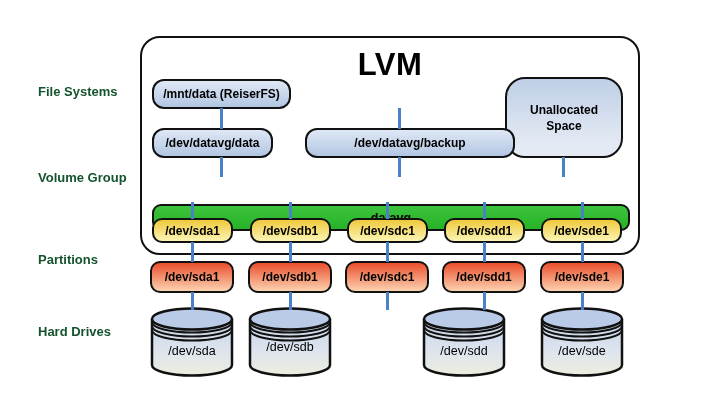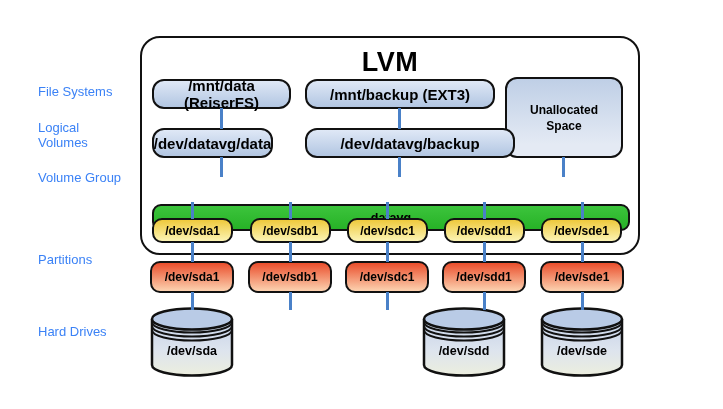--- a/index.html
+++ b/index.html
@@ -10,93 +10,91 @@
     --part-orange-top:#ea4e2c; --part-orange-bottom:#fcd2b0;
     --connector-blue:#4a81c8; --outline-black:#111111;
   }
   html,body{margin:0;padding:0;background:#ffffff;}
   .canvas{
     position:relative;width:723px;height:409px;background:#ffffff;overflow:hidden;
     font-family:"Liberation Sans","DejaVu Sans",sans-serif;color:#000;
   }
   .rowlabel{
     position:absolute;left:38px;width:92px;
-    font-size:13px;font-weight:normal;line-height:15px;color:#3b82f6;
+    font-size:13px;font-weight:bold;line-height:15px;color:#14532d;
   }
   .lvm-container{
     position:absolute;left:140px;top:36px;width:500px;height:219px;
     border:2.5px solid var(--outline-black);border-radius:20px;background:#fff;
     box-sizing:border-box;z-index:1;
   }
   .lvm-title{
     position:absolute;left:140px;top:47px;width:500px;text-align:center;
-    font-size:27px;font-weight:bold;letter-spacing:0.5px;z-index:2;
+    font-size:31px;font-weight:bold;letter-spacing:0.5px;z-index:2;
   }
   .bx{
     position:absolute;box-sizing:border-box;border:2.5px solid var(--outline-black);
     display:flex;align-items:center;justify-content:center;text-align:center;
     font-weight:bold;z-index:3;
   }
   .bx.blue{
     background:linear-gradient(to bottom,var(--box-blue-top),var(--box-blue-bottom));
-    border-radius:12px;font-size:15px;
+    border-radius:12px;font-size:12px;
   }
   .bx.unalloc{
     background:linear-gradient(to bottom,var(--unalloc-top) 0%,var(--unalloc-bottom) 85%);
-    border-radius:12px;font-size:12px;line-height:16px;padding:0 10px;
+    border-radius:20px;font-size:12px;line-height:16px;padding:0 10px;
   }
   .bx.green{
     background:linear-gradient(to bottom,var(--vg-green-top),var(--vg-green-bottom));
     border-radius:9px;font-size:12.5px;margin-top:28px;
   }
   .bx.yellow{
     background:linear-gradient(to bottom,var(--pv-yellow-top),var(--pv-yellow-bottom));
     border-radius:10px;font-size:12px;
   }
   .bx.orange{
     background:linear-gradient(to bottom,var(--part-orange-top),var(--part-orange-bottom));
     border-radius:10px;font-size:12px;
   }
   .conn{
     position:absolute;width:3px;background:var(--connector-blue);z-index:4;
   }
   .drive{position:absolute;width:84px;height:72px;z-index:3;}
   .drive svg{position:absolute;left:0;top:0;}
   .drive .dlabel{
     position:absolute;left:0;top:38px;width:100%;text-align:center;
-    font-size:12.5px;font-weight:bold;z-index:4;
+    font-size:12.5px;font-weight:normal;z-index:4;
   }
   .defs-holder{position:absolute;width:0;height:0;overflow:hidden;}
 </style>
 </head>
 <body>
 
 <div class="canvas">
 
   <svg class="defs-holder" aria-hidden="true">
     <defs>
       <linearGradient id="gradCylBody" x1="0" y1="0" x2="0" y2="1">
         <stop offset="0%" stop-color="#c6d3e8"></stop>
         <stop offset="55%" stop-color="#dde4ee"></stop>
         <stop offset="100%" stop-color="#eceede"></stop>
       </linearGradient>
     </defs>
   </svg>
 
   <div class="rowlabel" style="top:84px">File Systems</div>
-  <div class="rowlabel" style="top:120px">Logical Volumes</div>
   <div class="rowlabel" style="top:170px">Volume Group</div>
   <div class="rowlabel" style="top:252px">Partitions</div>
   <div class="rowlabel" style="top:324px">Hard Drives</div>
 
   <div class="lvm-container"></div>
   <div class="lvm-title">LVM</div>
 
   <div class="bx blue" style="left:152px;top:79px;width:139px;height:30px">/mnt/data (ReiserFS)</div>
-  <div class="bx blue" style="left:305px;top:79px;width:190px;height:30px">/mnt/backup (EXT3)</div>
   <div class="bx unalloc" style="left:505px;top:77px;width:118px;height:81px">Unallocated Space</div>
 
   <div class="bx blue" style="left:152px;top:128px;width:121px;height:30px">/dev/datavg/data</div>
   <div class="bx blue" style="left:305px;top:128px;width:210px;height:30px">/dev/datavg/backup</div>
 
   <div class="bx green" style="left:152px;top:176px;width:478px;height:27px">datavg</div>
 
   <div class="bx yellow" style="left:152px;top:218px;width:81px;height:25px">/dev/sda1</div>
   <div class="bx yellow" style="left:250px;top:218px;width:81px;height:25px">/dev/sdb1</div>
   <div class="bx yellow" style="left:347px;top:218px;width:81px;height:25px">/dev/sdc1</div>
@@ -111,20 +109,30 @@
 
   <div class="drive" style="left:150px;top:306px">
     <svg width="84" height="72" viewBox="0 0 84 72">
       <path d="M2,13 L2,59 A40,10.5 0 0 0 82,59 L82,13" fill="url(#gradCylBody)" stroke="#111" stroke-width="2.5"></path>
       <ellipse cx="42" cy="13" rx="40" ry="10.5" fill="#b9cbe6" stroke="#111" stroke-width="2.5"></ellipse>
       <path d="M2,16 A40,10.5 0 0 0 82,16" fill="none" stroke="#111" stroke-width="2"></path>
       <path d="M2,20 A40,10.5 0 0 0 82,20" fill="none" stroke="#111" stroke-width="2"></path>
       <path d="M2,24 A40,10.5 0 0 0 82,24" fill="none" stroke="#111" stroke-width="2"></path>
     </svg>
     <div class="dlabel">/dev/sda</div>
+  </div>
+  <div class="drive" style="left:248px;top:306px">
+    <svg width="84" height="72" viewBox="0 0 84 72">
+      <path d="M2,13 L2,59 A40,10.5 0 0 0 82,59 L82,13" fill="url(#gradCylBody)" stroke="#111" stroke-width="2.5"></path>
+      <ellipse cx="42" cy="13" rx="40" ry="10.5" fill="#b9cbe6" stroke="#111" stroke-width="2.5"></ellipse>
+      <path d="M2,16 A40,10.5 0 0 0 82,16" fill="none" stroke="#111" stroke-width="2"></path>
+      <path d="M2,20 A40,10.5 0 0 0 82,20" fill="none" stroke="#111" stroke-width="2"></path>
+      <path d="M2,24 A40,10.5 0 0 0 82,24" fill="none" stroke="#111" stroke-width="2"></path>
+    </svg>
+    <div class="dlabel" style="top:34px">/dev/sdb</div>
   </div>
   <div class="drive" style="left:422px;top:306px">
     <svg width="84" height="72" viewBox="0 0 84 72">
       <path d="M2,13 L2,59 A40,10.5 0 0 0 82,59 L82,13" fill="url(#gradCylBody)" stroke="#111" stroke-width="2.5"></path>
       <ellipse cx="42" cy="13" rx="40" ry="10.5" fill="#b9cbe6" stroke="#111" stroke-width="2.5"></ellipse>
       <path d="M2,16 A40,10.5 0 0 0 82,16" fill="none" stroke="#111" stroke-width="2"></path>
       <path d="M2,20 A40,10.5 0 0 0 82,20" fill="none" stroke="#111" stroke-width="2"></path>
       <path d="M2,24 A40,10.5 0 0 0 82,24" fill="none" stroke="#111" stroke-width="2"></path>
     </svg>
     <div class="dlabel">/dev/sdd</div>

